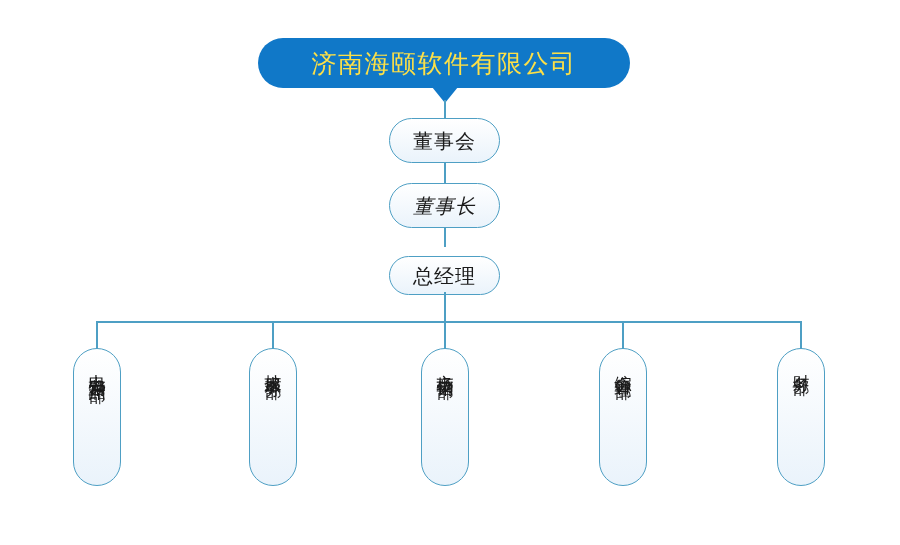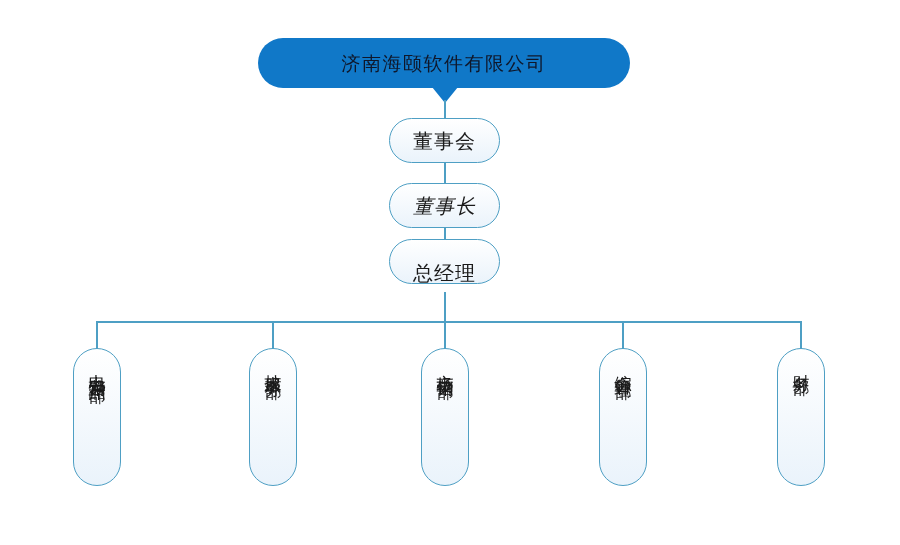--- a/index.html
+++ b/index.html
@@ -21,22 +21,22 @@
   
   .banner {
     position: absolute;
     display: flex;
     align-items: center;
     justify-content: center;
     border-radius: 999px;
     box-sizing: border-box;
   }
   .banner-label {
-    color: #0f172a;
-    font-size: 19px;
+    color: #fde047;
+    font-size: 25px;
     letter-spacing: 1.5px;
     white-space: nowrap;
     line-height: 1;
   }
   .banner-tail {
     position: absolute;
     width: 0;
     height: 0;
   }
   
@@ -97,21 +97,21 @@
   </div>
 
   <div class="conn-v" style="left:444px; top:163px; width:2px; height:20px;"></div>
 
   <div class="node" style="left:389px; top:183px; width:111px; height:45px; border:1.5px solid #4E9FC4; background:linear-gradient(180deg,#FFFFFF 0%,#EAF3FB 100%);font-style:italic;">
     <span class="node-label">董事长</span>
   </div>
 
   <div class="conn-v" style="left:444px; top:228px; width:2px; height:19px;"></div>
 
-  <div class="node" style="left:389px; top:239px; width:111px; height:45px; border:1.5px solid #4E9FC4; background:linear-gradient(180deg,#FFFFFF 0%,#EAF3FB 100%);align-items:flex-end;">
+  <div class="node" style="left:389px; top:256px; width:111px; height:39px; border:1.5px solid #4E9FC4; background:linear-gradient(180deg,#FFFFFF 0%,#EAF3FB 100%);">
     <span class="node-label">总经理</span>
   </div>
 
   <div class="conn-v" style="left:444px; top:292px; width:2px; height:31px;"></div>
 
   <div class="conn-h" style="left:96px; top:321px; width:706px; height:2px;"></div>
 
   <div class="conn-v" style="left:96px; top:321px; width:2px; height:32px;"></div>
   <div class="conn-v" style="left:272px; top:321px; width:2px; height:32px;"></div>
   <div class="conn-v" style="left:444px; top:321px; width:2px; height:32px;"></div>

